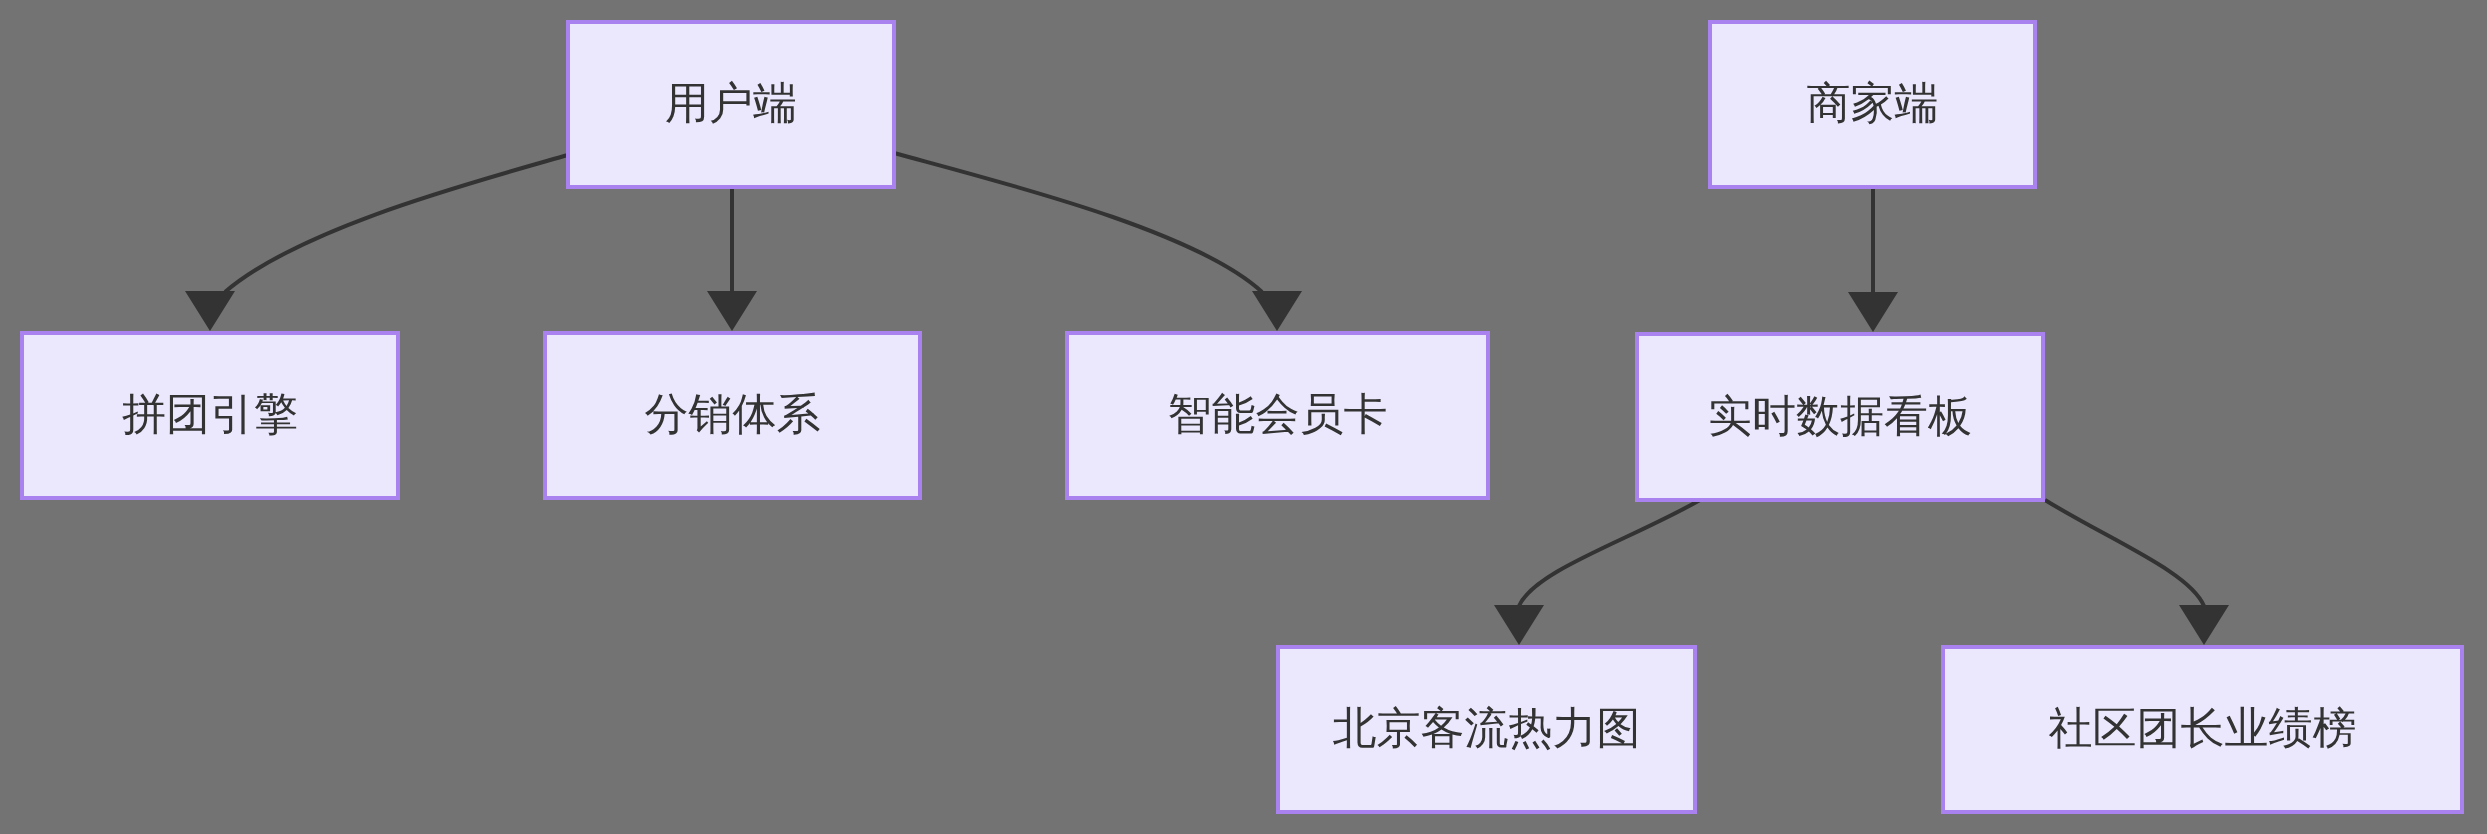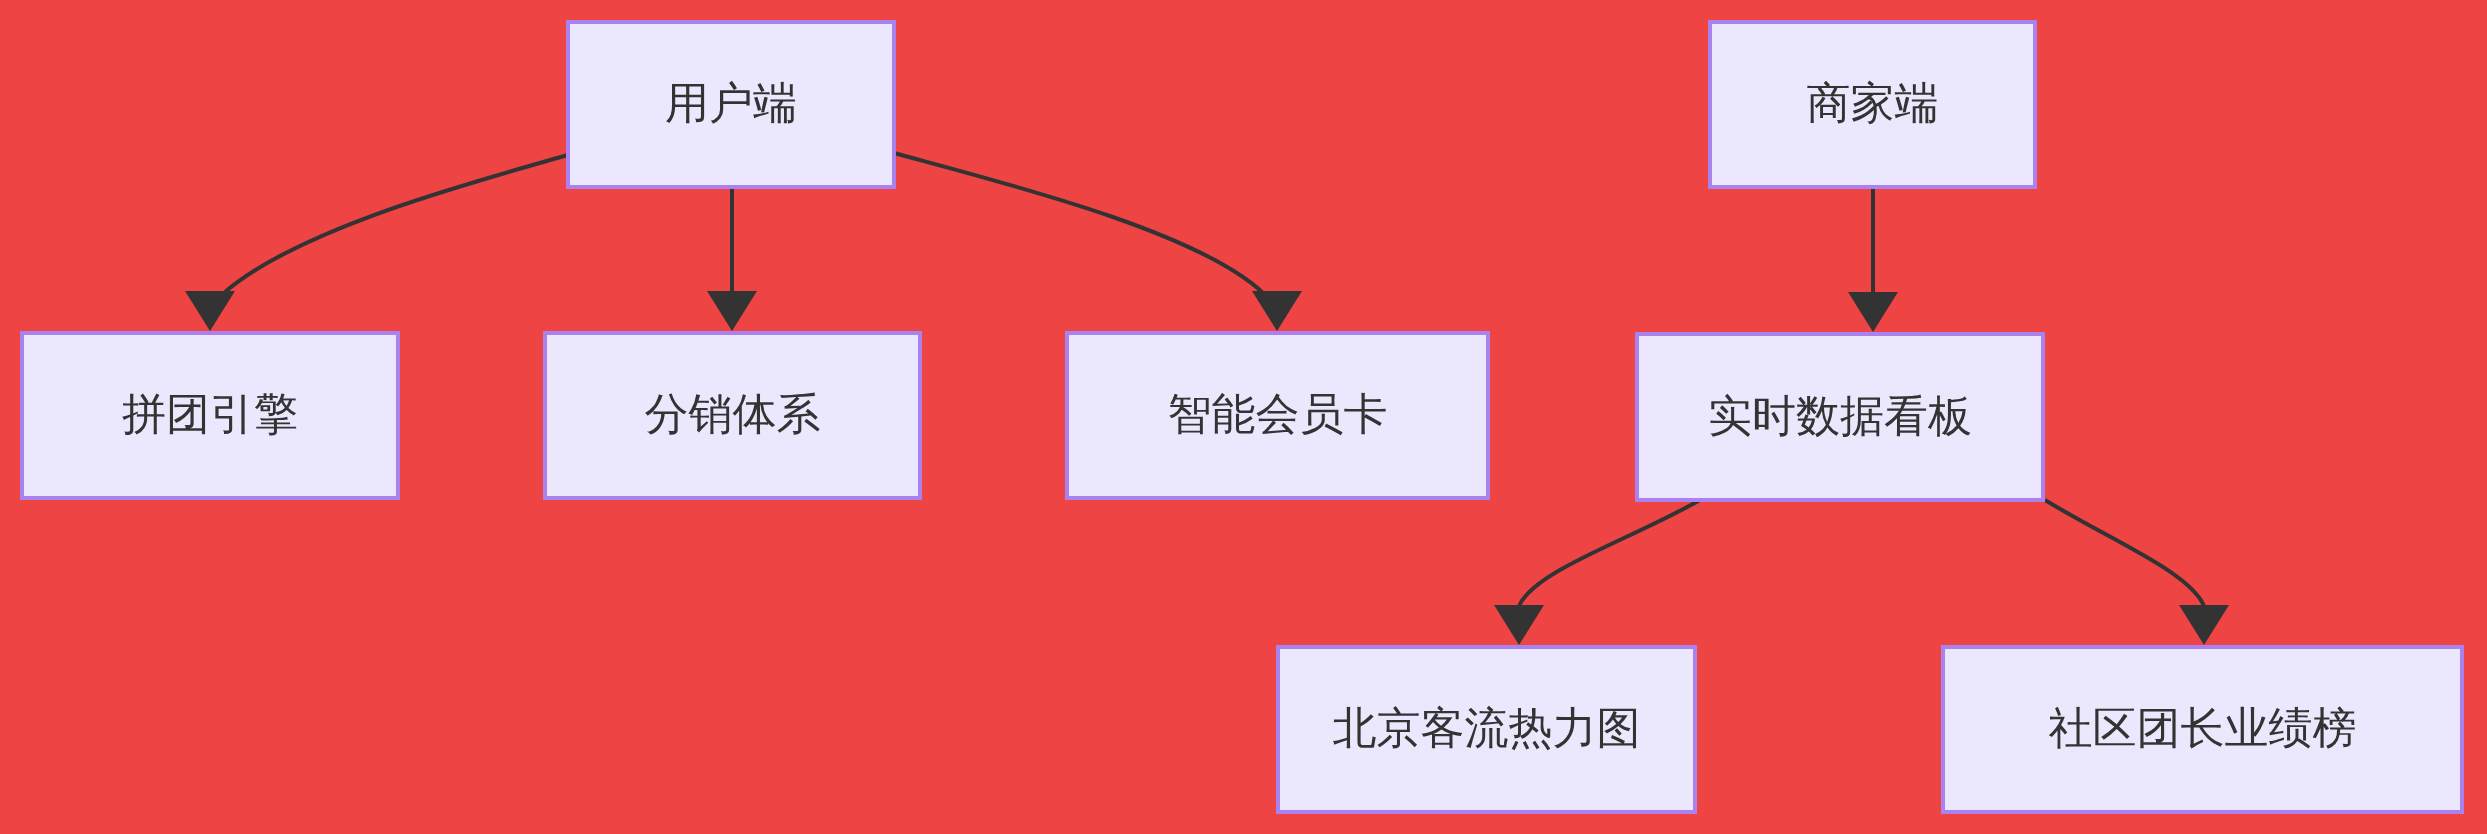--- a/index.html
+++ b/index.html
@@ -7,21 +7,21 @@
     padding: 0;
     background: #ffffff;
   }
   body {
     font-family: "Liberation Sans", "DejaVu Sans", sans-serif;
   }
   #diagram-root {
     position: relative;
     width: 2487px;
     height: 834px;
-    background: #ef4444;
+    background: #737373;
     overflow: hidden;
   }
   #flow-svg {
     position: absolute;
     top: 0;
     left: 0;
     width: 2487px;
     height: 834px;
   }
   .node-rect {

